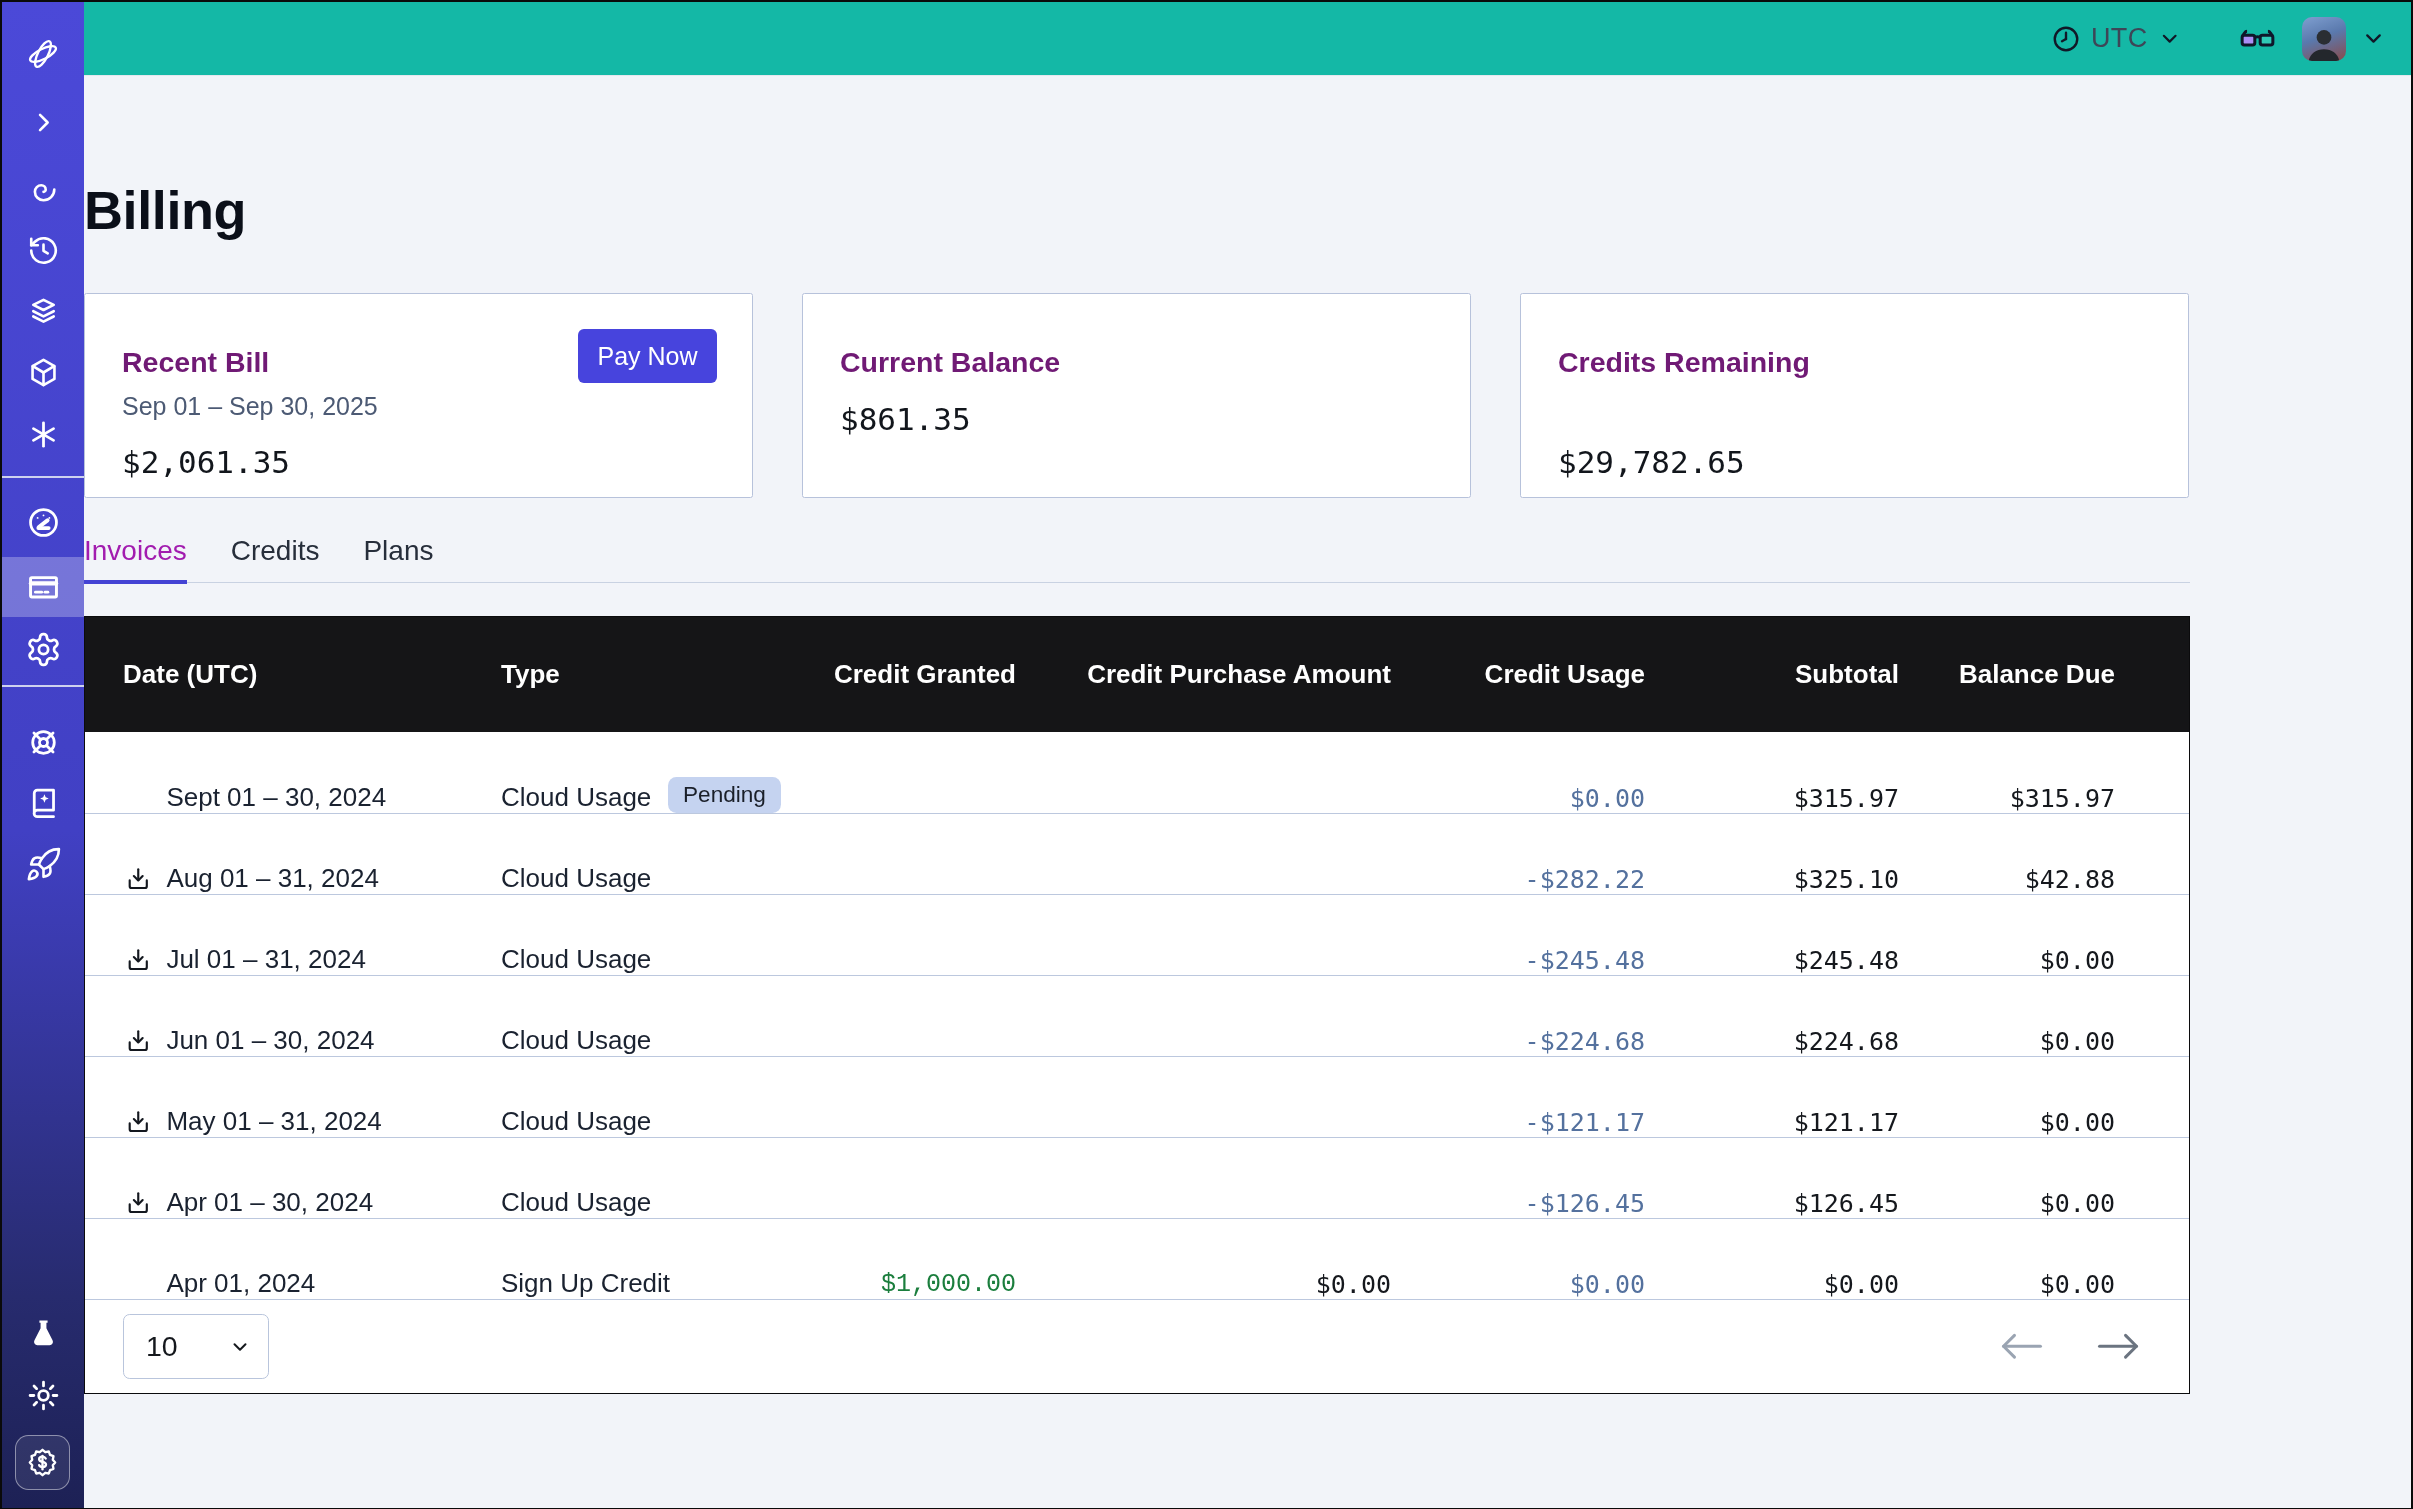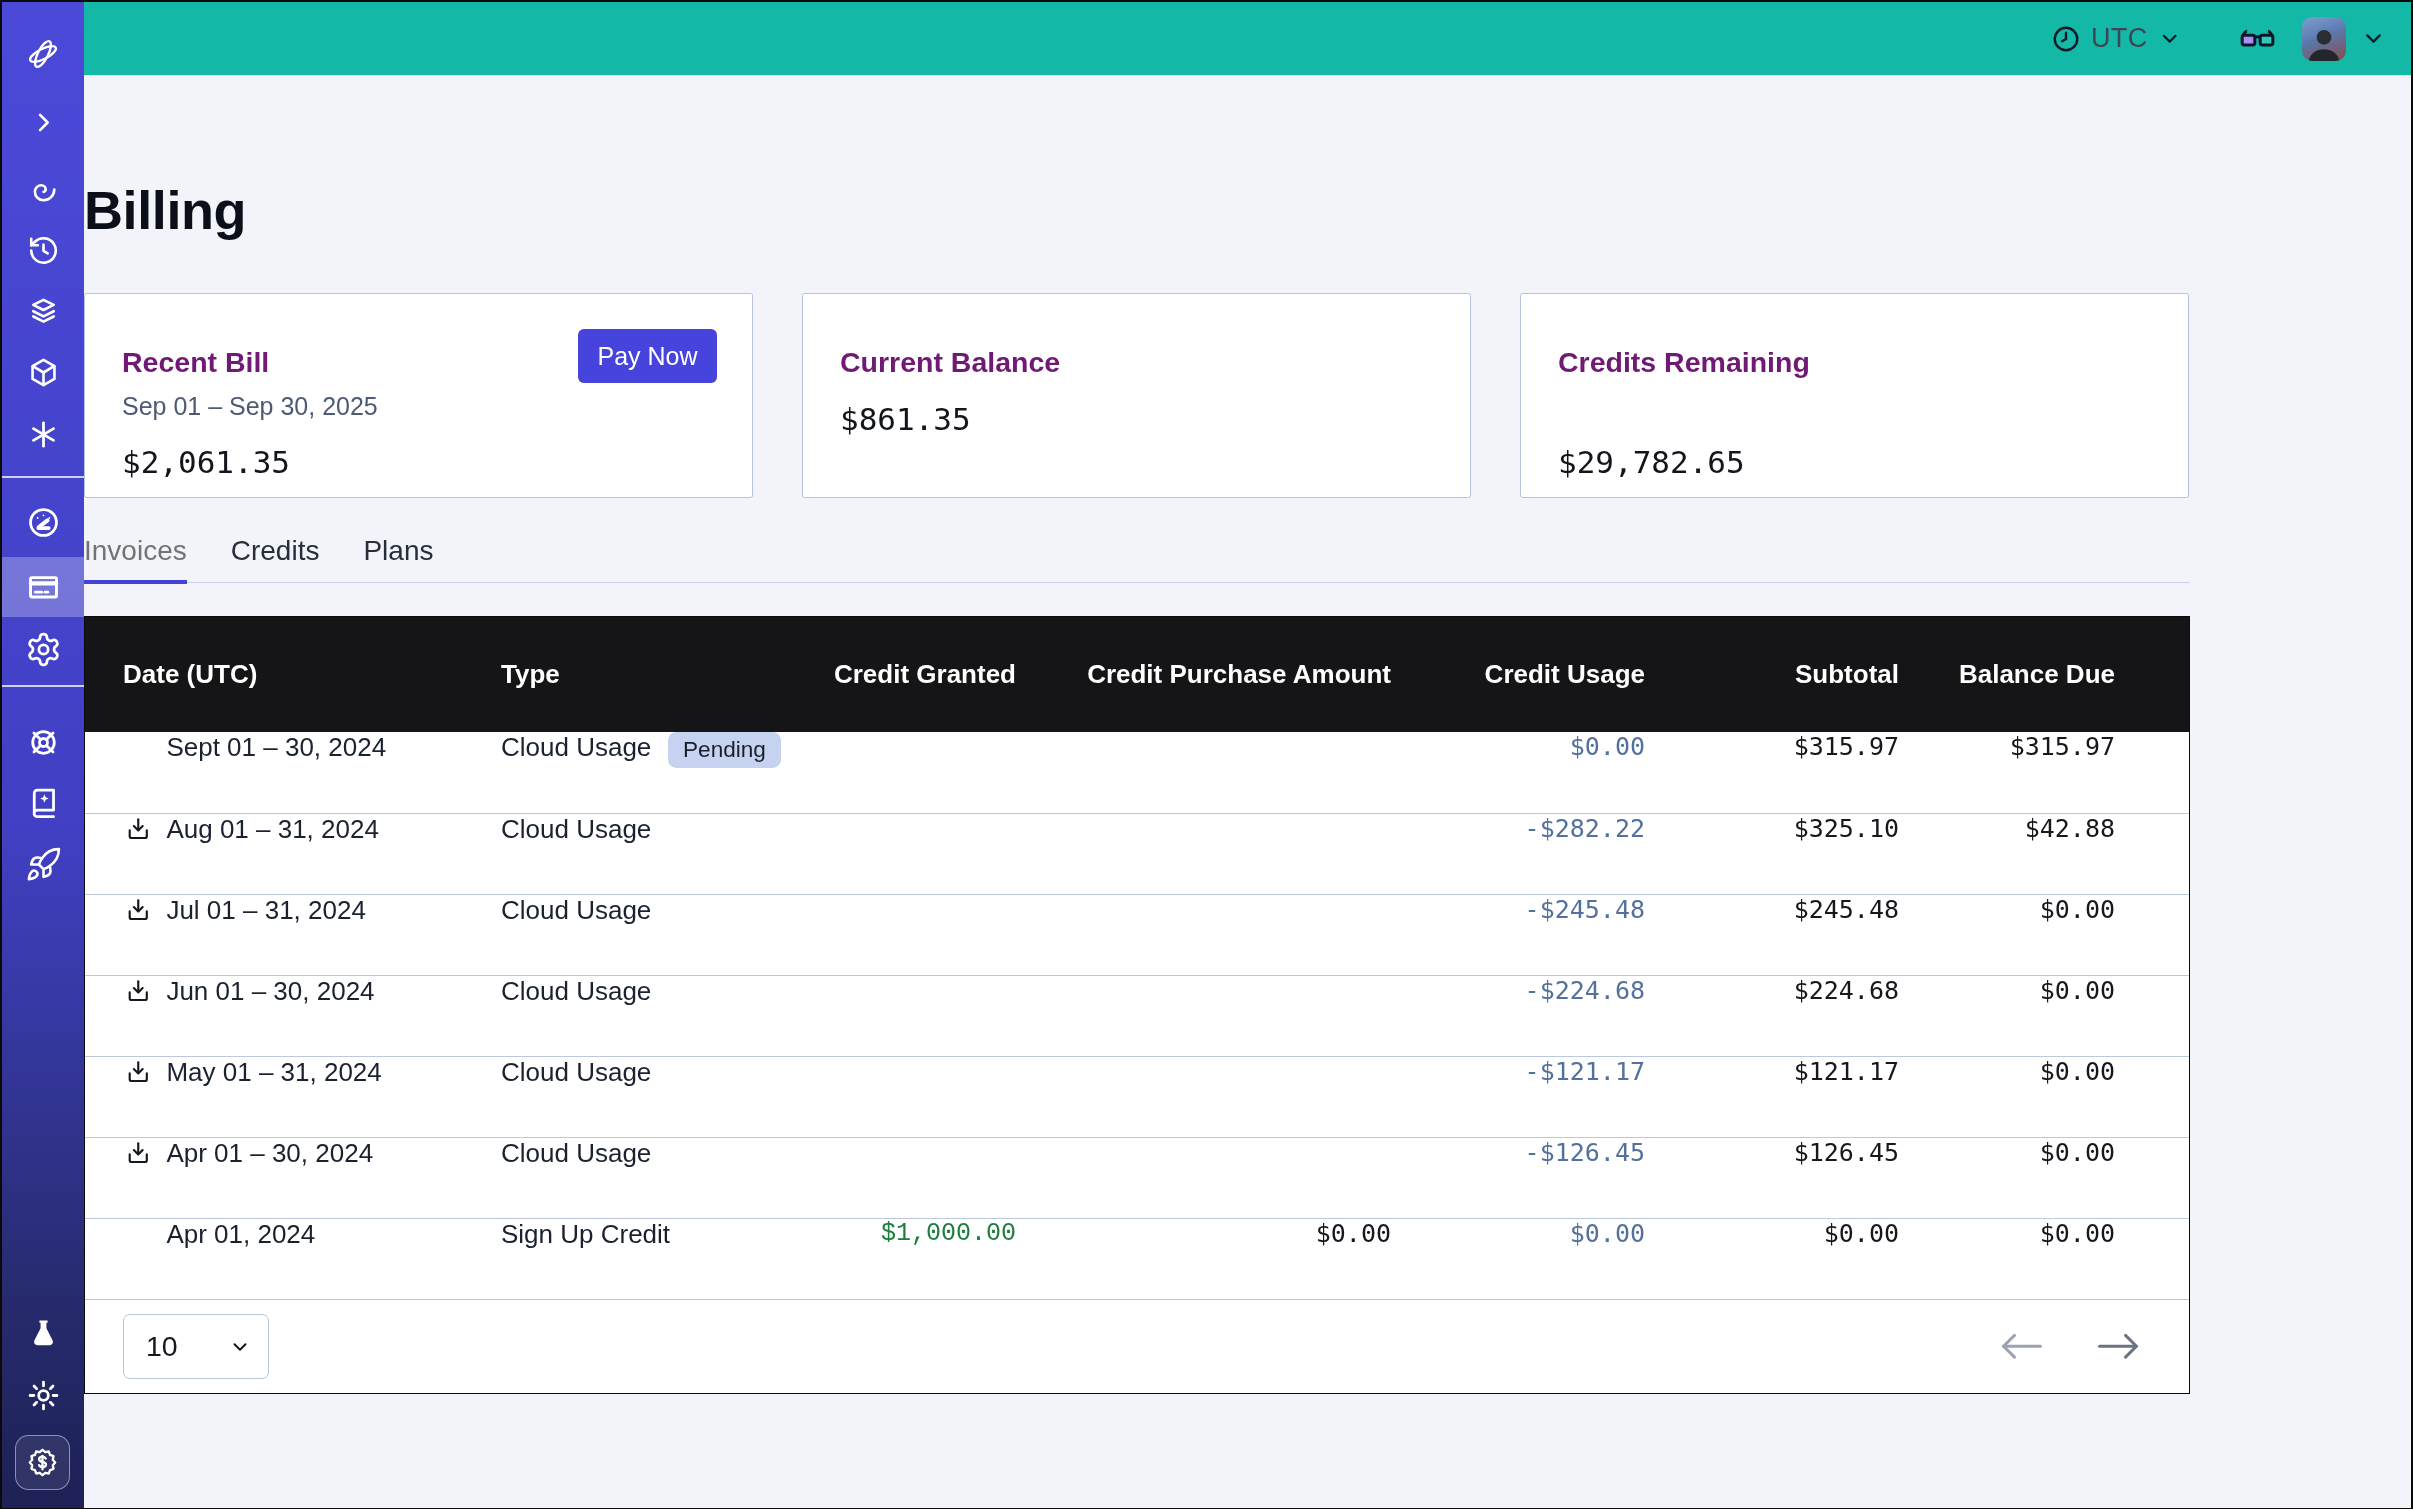--- a/index.html
+++ b/index.html
@@ -64,36 +64,36 @@
   .paynow{
     position:absolute; right:35px; top:35px; width:139px; height:54px;
     background:#4744dd; color:#fff; border:none; border-radius:5.9px;
     font-size:25px; font-weight:500; font-family:"Liberation Sans",sans-serif; cursor:pointer;
     display:flex; align-items:center; justify-content:center;
   }
 
   
   .tabbar{ display:flex; gap:44px; margin-top:37px; border-bottom:1.7px solid #c9d2e2; }
   .tab{ position:relative; padding-bottom:15px; font-size:28px; color:#272e3b; cursor:pointer; }
-  .tab.active{ color:#737373; }
+  .tab.active{ color:#a21caf; }
   .tab.active::after{
     content:''; position:absolute; left:0; right:0; bottom:-1.7px; height:4.2px; background:#4443d4;
   }
 
   
   .inv-table{ margin-top:33px; border:1.7px solid #0b0b0d; background:#fff; }
   .tgrid{ display:grid; grid-template-columns:416px 297px 218px 375px 254px 254px 1fr; }
   .thead{ background:#151517; height:115px; }
   .thead .hcell{ color:#fff; font-size:26px; font-weight:600; display:flex; align-items:center; }
   .hcell.h-date{ padding-left:38px; }
   .num-h{ justify-content:flex-end; }
   .h-balance{ padding-right:74px; }
   .trow{ height:81px; border-top:1.7px solid #bcc8de; background:#fff; }
   .trow:first-child{ border-top:none; }
-  .cell{ display:flex; align-items:flex-start; font-size:26px; color:#1a2230; }
+  .cell{ display:flex; align-items:flex-end; font-size:26px; color:#1a2230; }
   .date-cell{ padding-left:38px; gap:13.4px; }
   .dl-btn{ width:30px; height:30px; display:flex; align-items:center; justify-content:center; cursor:pointer; flex:0 0 30px;}
   .dl-btn.hidden{ visibility:hidden; }
   .type-cell{ gap:16.7px; }
   .badge{
     background:#c5d3f0; color:#1a1f29; font-size:22.6px; border-radius:8.4px;
     padding:6.7px 15px; line-height:1;
   }
   .num{ justify-content:flex-end; font-family:"DejaVu Sans Mono", monospace; font-size:25px; color:#15181d; }
   .usage{ color:#54719e; }

